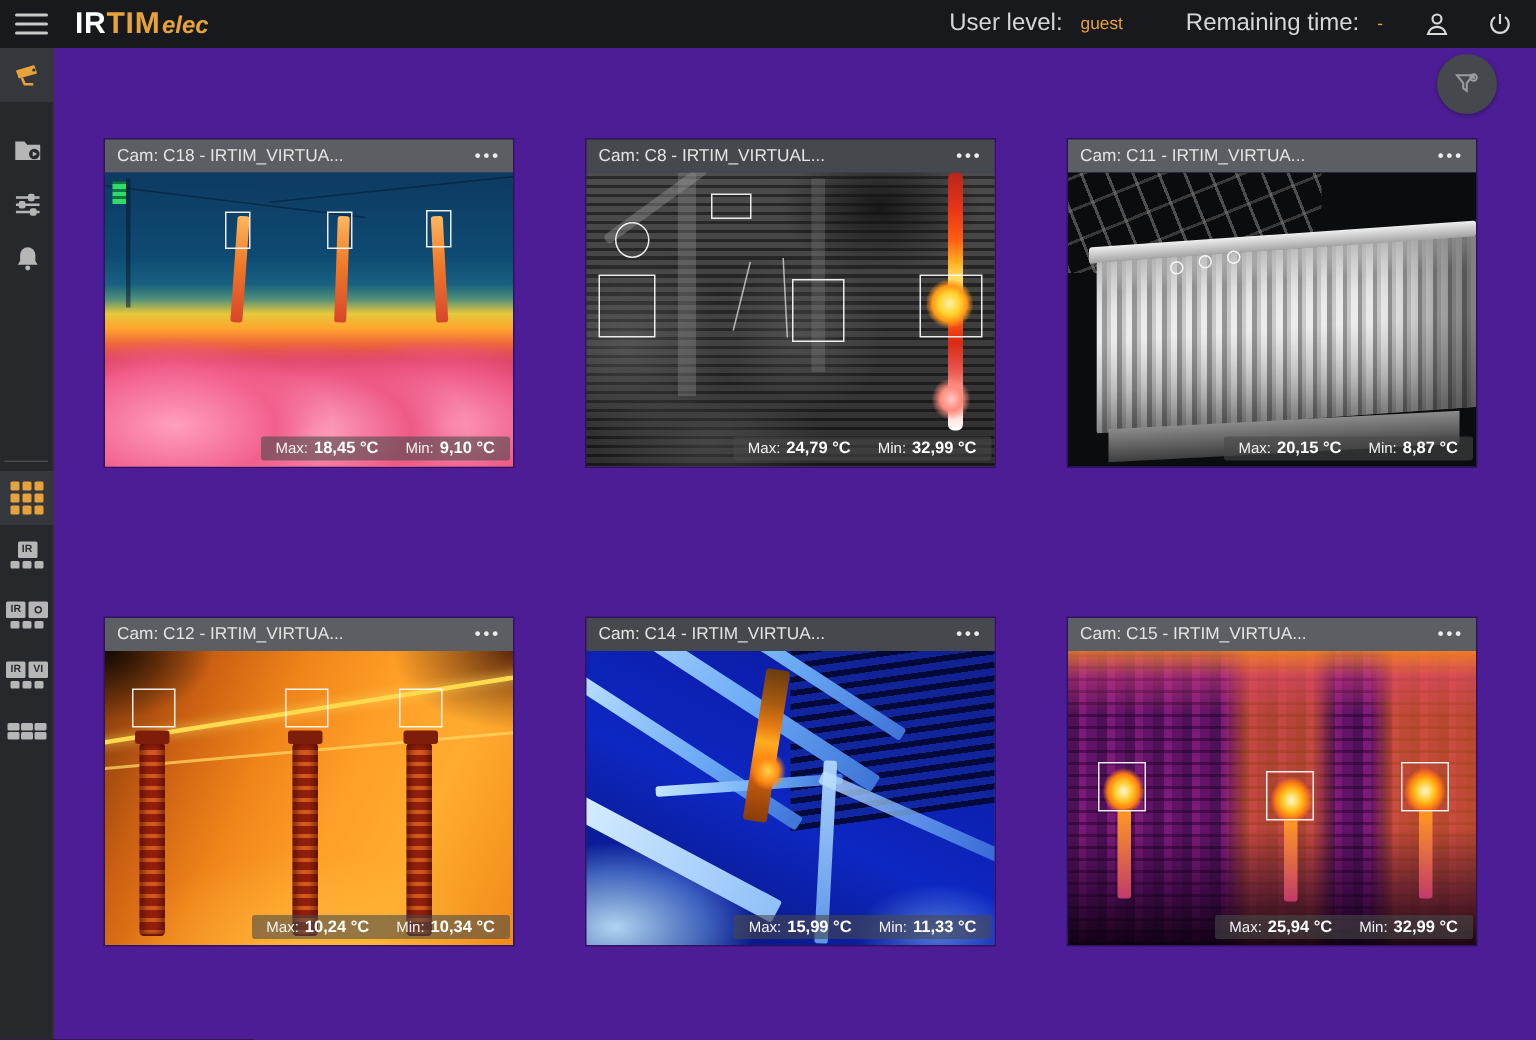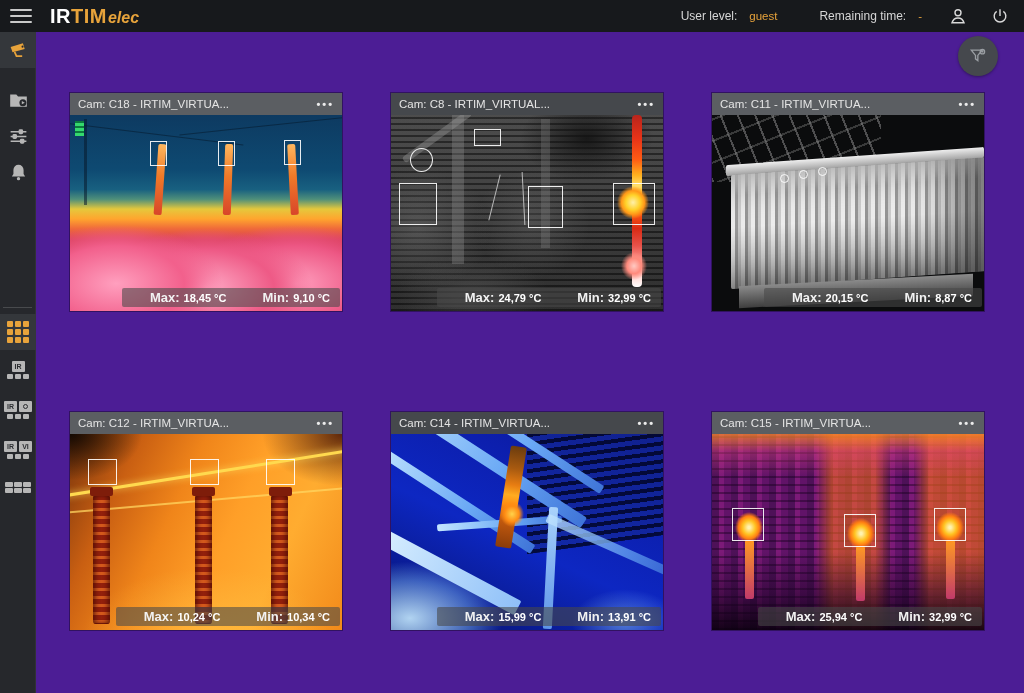--- a/index.html
+++ b/index.html
@@ -8,21 +8,21 @@
 
   
   .topbar{position:absolute;top:0;left:0;width:100%;height:32px;background:#17191c;display:flex;align-items:center;z-index:30;}
   .menu-btn{margin-left:10px;width:22px;height:16px;display:flex;flex-direction:column;justify-content:space-between;cursor:pointer;padding:1px 0;}
   .menu-btn i{display:block;height:2px;background:#c9c9c9;border-radius:1px;}
   .logo{margin-left:18px;display:flex;align-items:baseline;user-select:none;}
   .logo .p1{color:#ffffff;font-weight:800;font-size:20px;letter-spacing:.5px;}
   .logo .p2{color:var(--accent,#e7a33b);font-weight:800;font-size:20px;letter-spacing:.5px;}
   .logo .p3{color:var(--accent,#e7a33b);font-style:italic;font-weight:600;font-size:16px;margin-left:1px;}
   .topbar .spacer{flex:1;}
-  .tb-label{color:#d6d6d6;font-size:12px;}
+  .tb-label{color:#d6d6d6;font-size:16px;}
   .tb-value{color:var(--accent,#e7a33b);font-size:11.5px;margin-left:12px;}
   .tb-gap{width:42px;}
   .tb-icon{width:24px;height:24px;margin-left:24px;color:#d9d9d9;display:flex;align-items:center;justify-content:center;cursor:pointer;}
   .tb-icon:last-child{margin-right:12px;margin-left:18px;}
   .tb-icon svg{width:20px;height:20px;stroke:#d9d9d9;fill:none;stroke-width:1.7;}
 
   
   .sidebar{position:absolute;top:32px;left:0;bottom:0;width:36px;background:#26282c;border-right:1px solid rgba(255,255,255,.05);z-index:20;}
   .side-item{position:absolute;left:0;width:36px;height:36px;display:flex;align-items:center;justify-content:center;cursor:pointer;}
   .side-item.active{background:#34373b;}
@@ -46,21 +46,21 @@
 
   
   .cam-grid{position:absolute;left:70px;top:93px;width:914px;display:flex;flex-wrap:wrap;column-gap:49px;row-gap:101px;z-index:10;}
   .panel{width:272px;box-shadow:0 0 0 1px rgba(0,0,0,.35);}
   .panel-header{height:22px;background:#5b5e62;display:flex;align-items:center;justify-content:space-between;padding:0 8px;cursor:pointer;}
   .panel-header.dark{background:#45484c;}
   .panel-title{color:#e4e4e4;font-size:11.5px;white-space:nowrap;overflow:hidden;text-align:center;}
   .panel-menu{color:#ececec;font-size:11px;font-weight:bold;letter-spacing:2px;line-height:10px;cursor:pointer;}
   .panel-image{position:relative;width:272px;height:196px;overflow:hidden;cursor:pointer;}
   .temps{position:absolute;right:2px;bottom:4px;display:flex;gap:18px;background:rgba(72,72,72,.58);border-radius:2px;padding:2px 10px;white-space:nowrap;z-index:9;}
-  .temps .t-label{color:#f2f2f2;font-size:13px;font-weight:700;margin-left:18px;}
+  .temps .t-label{color:#f2f2f2;font-size:10px;font-weight:400;}
   .temps .t-value{color:#fff;font-size:11px;font-weight:600;margin-left:4px;}
   .temp{display:flex;align-items:center;}
   .mk{position:absolute;border:1px solid rgba(255,255,255,.9);z-index:6;}
   .mk.round{border-radius:50%;}
   .layer{position:absolute;}
 
   
   .cam-c18{background:
     radial-gradient(52% 40% at 17% 86%, #ff9fbe 0%, #f2608c 48%, rgba(0,0,0,0) 75%),
     radial-gradient(52% 40% at 50% 88%, #ffaac6 0%, #ee5a86 48%, rgba(0,0,0,0) 75%),
@@ -449,21 +449,21 @@
         <i class="layer c14-beam b7"></i>
         <i class="layer c14-hot"></i>
         <i class="layer c14-core"></i>
         <div class="temps">
           <span class="temp">
               <span class="t-label">Max:</span>
               <span class="t-value">15,99 °C</span>
             </span>
           <span class="temp">
               <span class="t-label">Min:</span>
-              <span class="t-value">13,91 °C</span>
+              <span class="t-value">11,33 °C</span>
             </span>
         </div>
       </div>
     </section>
 
     <section class="panel">
       <header class="panel-header">
         <span class="panel-title">Cam: C15 - IRTIM_VIRTUA...</span>
         <span class="panel-menu">•••</span>
       </header>

